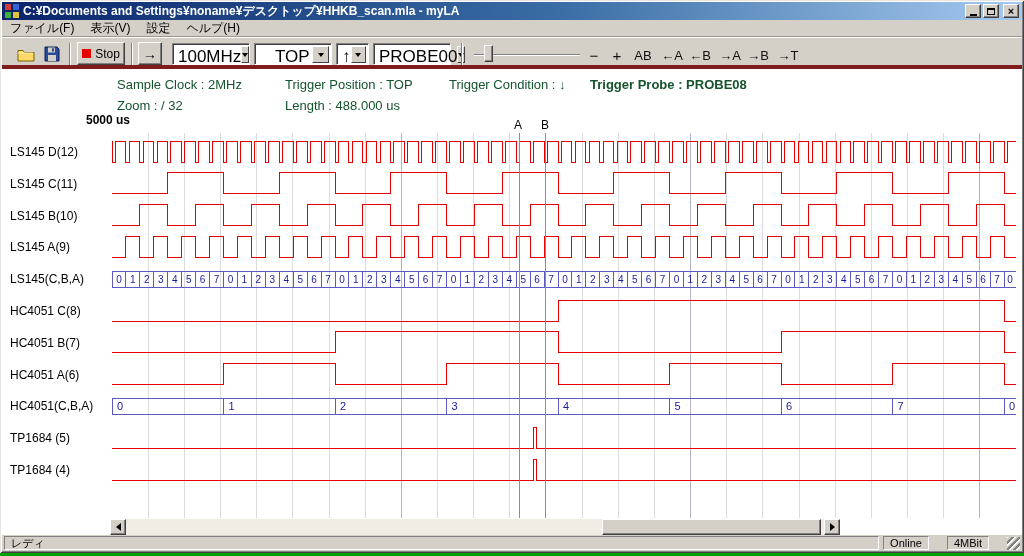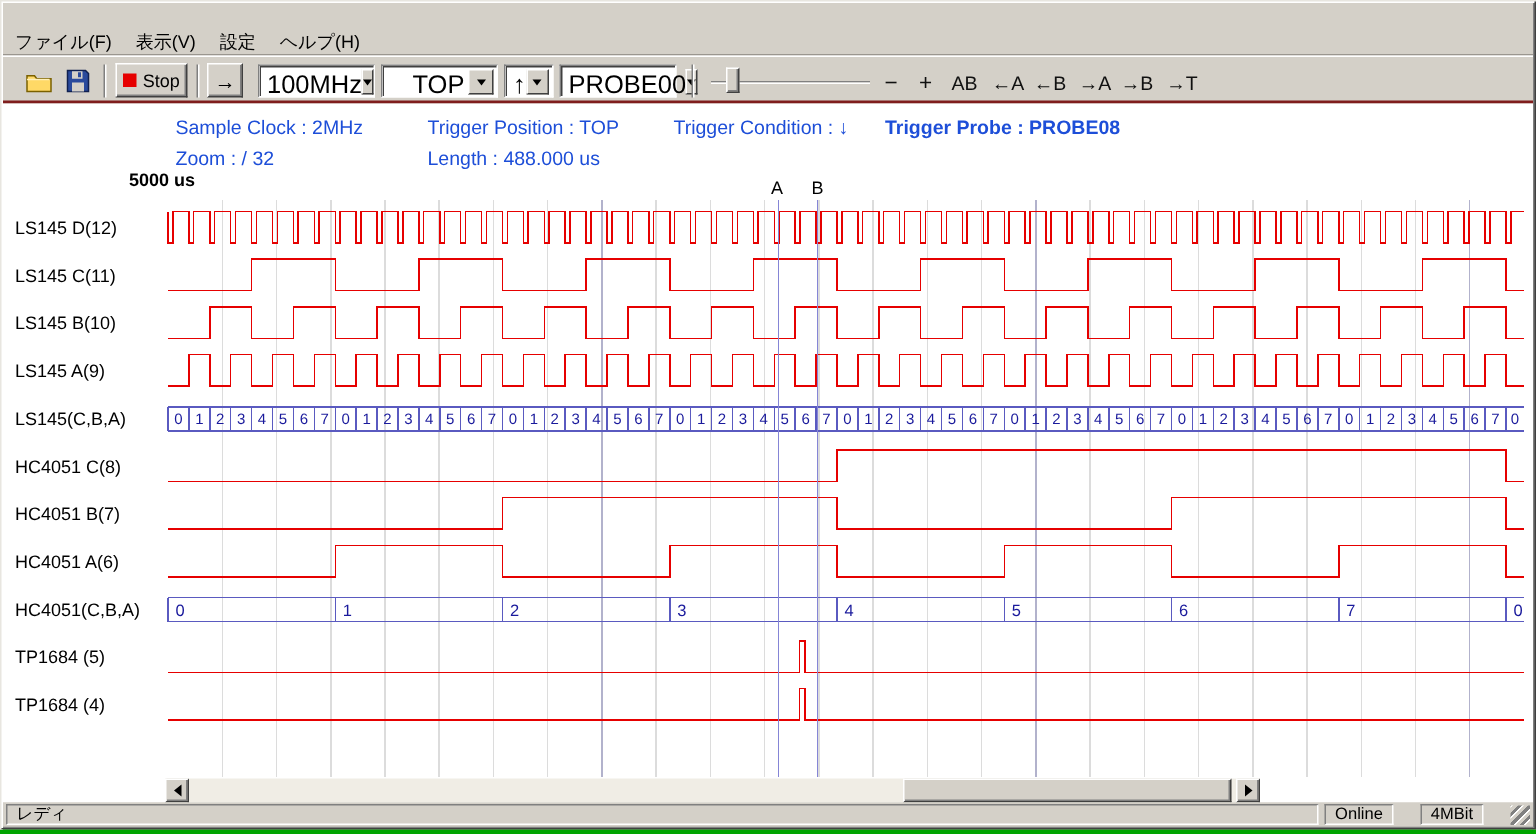--- a/index.html
+++ b/index.html
@@ -19,41 +19,41 @@
     box-shadow:inset -1px -1px 0 #808080;display:flex;align-items:center;justify-content:center;}
   .cap-close{margin-left:2px;font-size:11px;font-weight:bold;line-height:10px;}
   .g-min{width:7px;height:2px;background:#000;margin-top:7px;}
   .g-max{width:8px;height:7px;border:1px solid #000;border-top-width:2px;}
   
   .menubar{position:absolute;left:2px;top:20px;width:1020px;height:17px;background:#d4d0c8;
     display:flex;align-items:center;font-size:12px;border-bottom:1px solid #9a968f;}
   .menu-item{padding:1px 8px;}
   
   .toolbar{position:absolute;left:2px;top:37px;width:1020px;height:32px;background:#d4d0c8;
-    border-top:1px solid #fff;border-bottom:2px solid #7f1d1d;}
+    border-top:1px solid #fff;border-bottom:4px solid #7f1d1d;}
   .ticonbtn{position:absolute;top:4px;width:24px;height:24px;display:flex;align-items:center;justify-content:center;}
   .tsep{position:absolute;top:5px;width:2px;height:22px;border-left:1px solid #808080;border-right:1px solid #fff;}
   .btn3d{position:absolute;background:#d4d0c8;border:1px solid;border-color:#fff #404040 #404040 #fff;
     box-shadow:inset -1px -1px 0 #808080;display:flex;align-items:center;justify-content:center;font-size:12px;}
   .stopsq{width:9px;height:9px;background:#e60000;margin-right:4px;}
   .combo{position:absolute;top:5px;height:22px;background:#fff;border:1px solid;border-color:#808080 #fff #fff #808080;
     box-shadow:inset 1px 1px 0 #404040;display:flex;align-items:stretch;}
   .combo .txt{flex:1;font-size:17px;padding:3px 0 0 5px;white-space:nowrap;}
   .combo .arrow-btn{width:17px;margin:2px 2px 1px 0;background:#d4d0c8;border:1px solid;
     border-color:#fff #404040 #404040 #fff;display:flex;align-items:center;justify-content:center;}
   .tri-down{width:0;height:0;border-left:3px solid transparent;border-right:3px solid transparent;border-top:4px solid #000;}
   .flatbtn{position:absolute;top:7px;height:20px;display:flex;align-items:center;justify-content:center;
     font-size:13px;color:#101010;}
   .slider-track{position:absolute;left:472px;top:16px;width:106px;height:2px;
     border-top:1px solid #808080;border-bottom:1px solid #fff;}
   .slider-thumb{position:absolute;left:482px;top:7px;width:9px;height:17px;background:#d4d0c8;
     border:1px solid;border-color:#fff #404040 #404040 #fff;box-shadow:inset -1px -1px 0 #808080;}
   
   .client{position:absolute;left:2px;top:69px;width:1020px;height:466px;background:#fff;overflow:hidden;}
-  .info-label{position:absolute;font-size:13px;color:#1d4ed8;white-space:nowrap;}
+  .info-label{position:absolute;font-size:13px;color:#14532d;white-space:nowrap;}
   .time-scale{position:absolute;font-size:12px;color:#000;}
   .cursor-label{position:absolute;font-size:12px;color:#000;}
   #wave-svg text{font-family:"Liberation Sans", sans-serif;}
   
   .hscroll{position:absolute;left:108px;top:450px;width:730px;height:16px;background:#f0ede5;}
   .sb-btn{position:absolute;top:0;width:16px;height:16px;background:#d4d0c8;border:1px solid;
     border-color:#fff #404040 #404040 #fff;box-shadow:inset -1px -1px 0 #808080;
     display:flex;align-items:center;justify-content:center;}
   .tri-left{width:0;height:0;border-top:4px solid transparent;border-bottom:4px solid transparent;border-right:5px solid #000;}
   .tri-right{width:0;height:0;border-top:4px solid transparent;border-bottom:4px solid transparent;border-left:5px solid #000;}
@@ -67,20 +67,40 @@
   .pane-main{flex:1;margin-right:4px;}
   .pane-fix{margin-right:18px;}
   .grip{width:13px;height:13px;align-self:flex-end;
     background:repeating-linear-gradient(-45deg,#d4d0c8 0 2px,#fff 2px 3px,#808080 3px 5px);}
 </style>
 </head>
 <body>
 
 <div class="win">
 
+  <div class="titlebar">
+    <svg width="14" height="14">
+      <rect x="0" y="0" width="6" height="6" fill="#d23b3b"></rect>
+      <rect x="8" y="0" width="6" height="6" fill="#3b62d2"></rect>
+      <rect x="0" y="8" width="6" height="6" fill="#3bae3b"></rect>
+      <rect x="8" y="8" width="6" height="6" fill="#e0c23a"></rect>
+    </svg>
+    <span class="ttl">C:¥Documents and Settings¥noname¥デスクトップ¥HHKB_scan.mla - myLA</span>
+    <span class="capbtns">
+      <span class="cap-btn">
+          <span class="g-min"></span>
+        </span>
+      <span class="cap-btn">
+          <span class="g-max"></span>
+        </span>
+      <span class="cap-btn cap-close">
+          <span>×</span>
+        </span>
+    </span>
+  </div>
 
   <div class="menubar">
     <span class="menu-item">ファイル(F)</span>
     <span class="menu-item">表示(V)</span>
     <span class="menu-item">設定</span>
     <span class="menu-item">ヘルプ(H)</span>
   </div>
 
   <div class="toolbar">
     <span class="ticonbtn" style="left:12px;">

